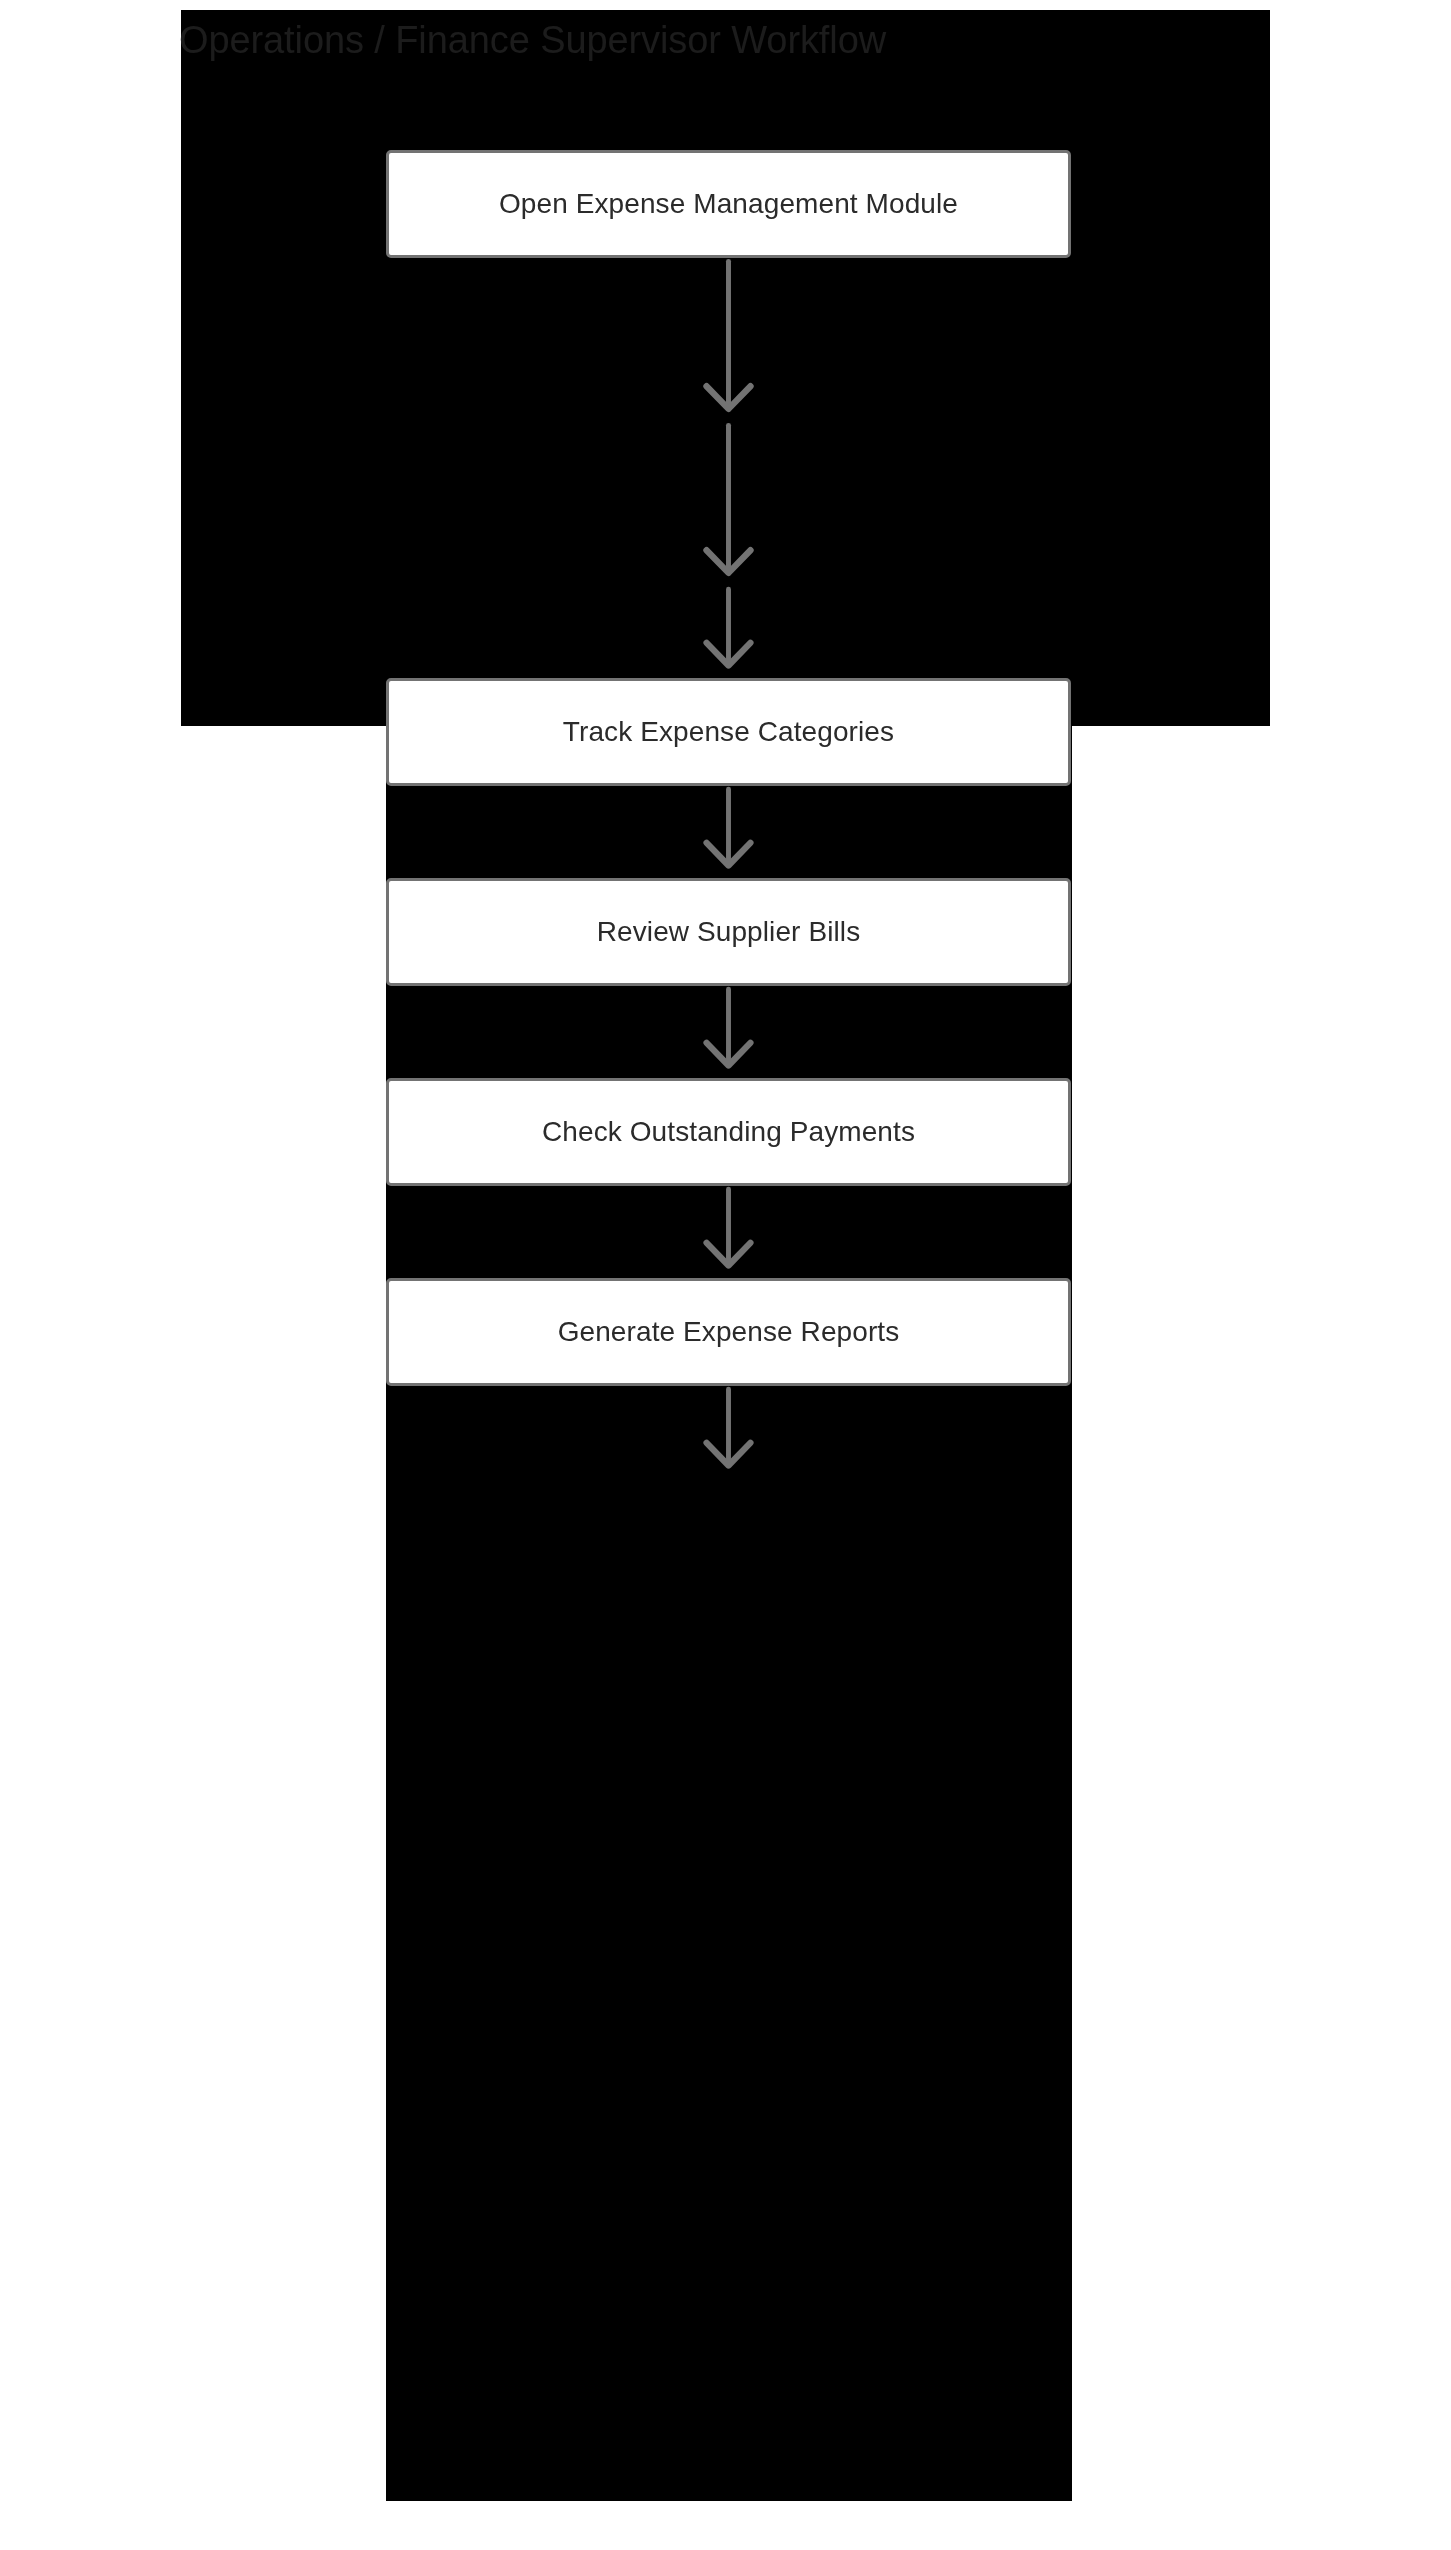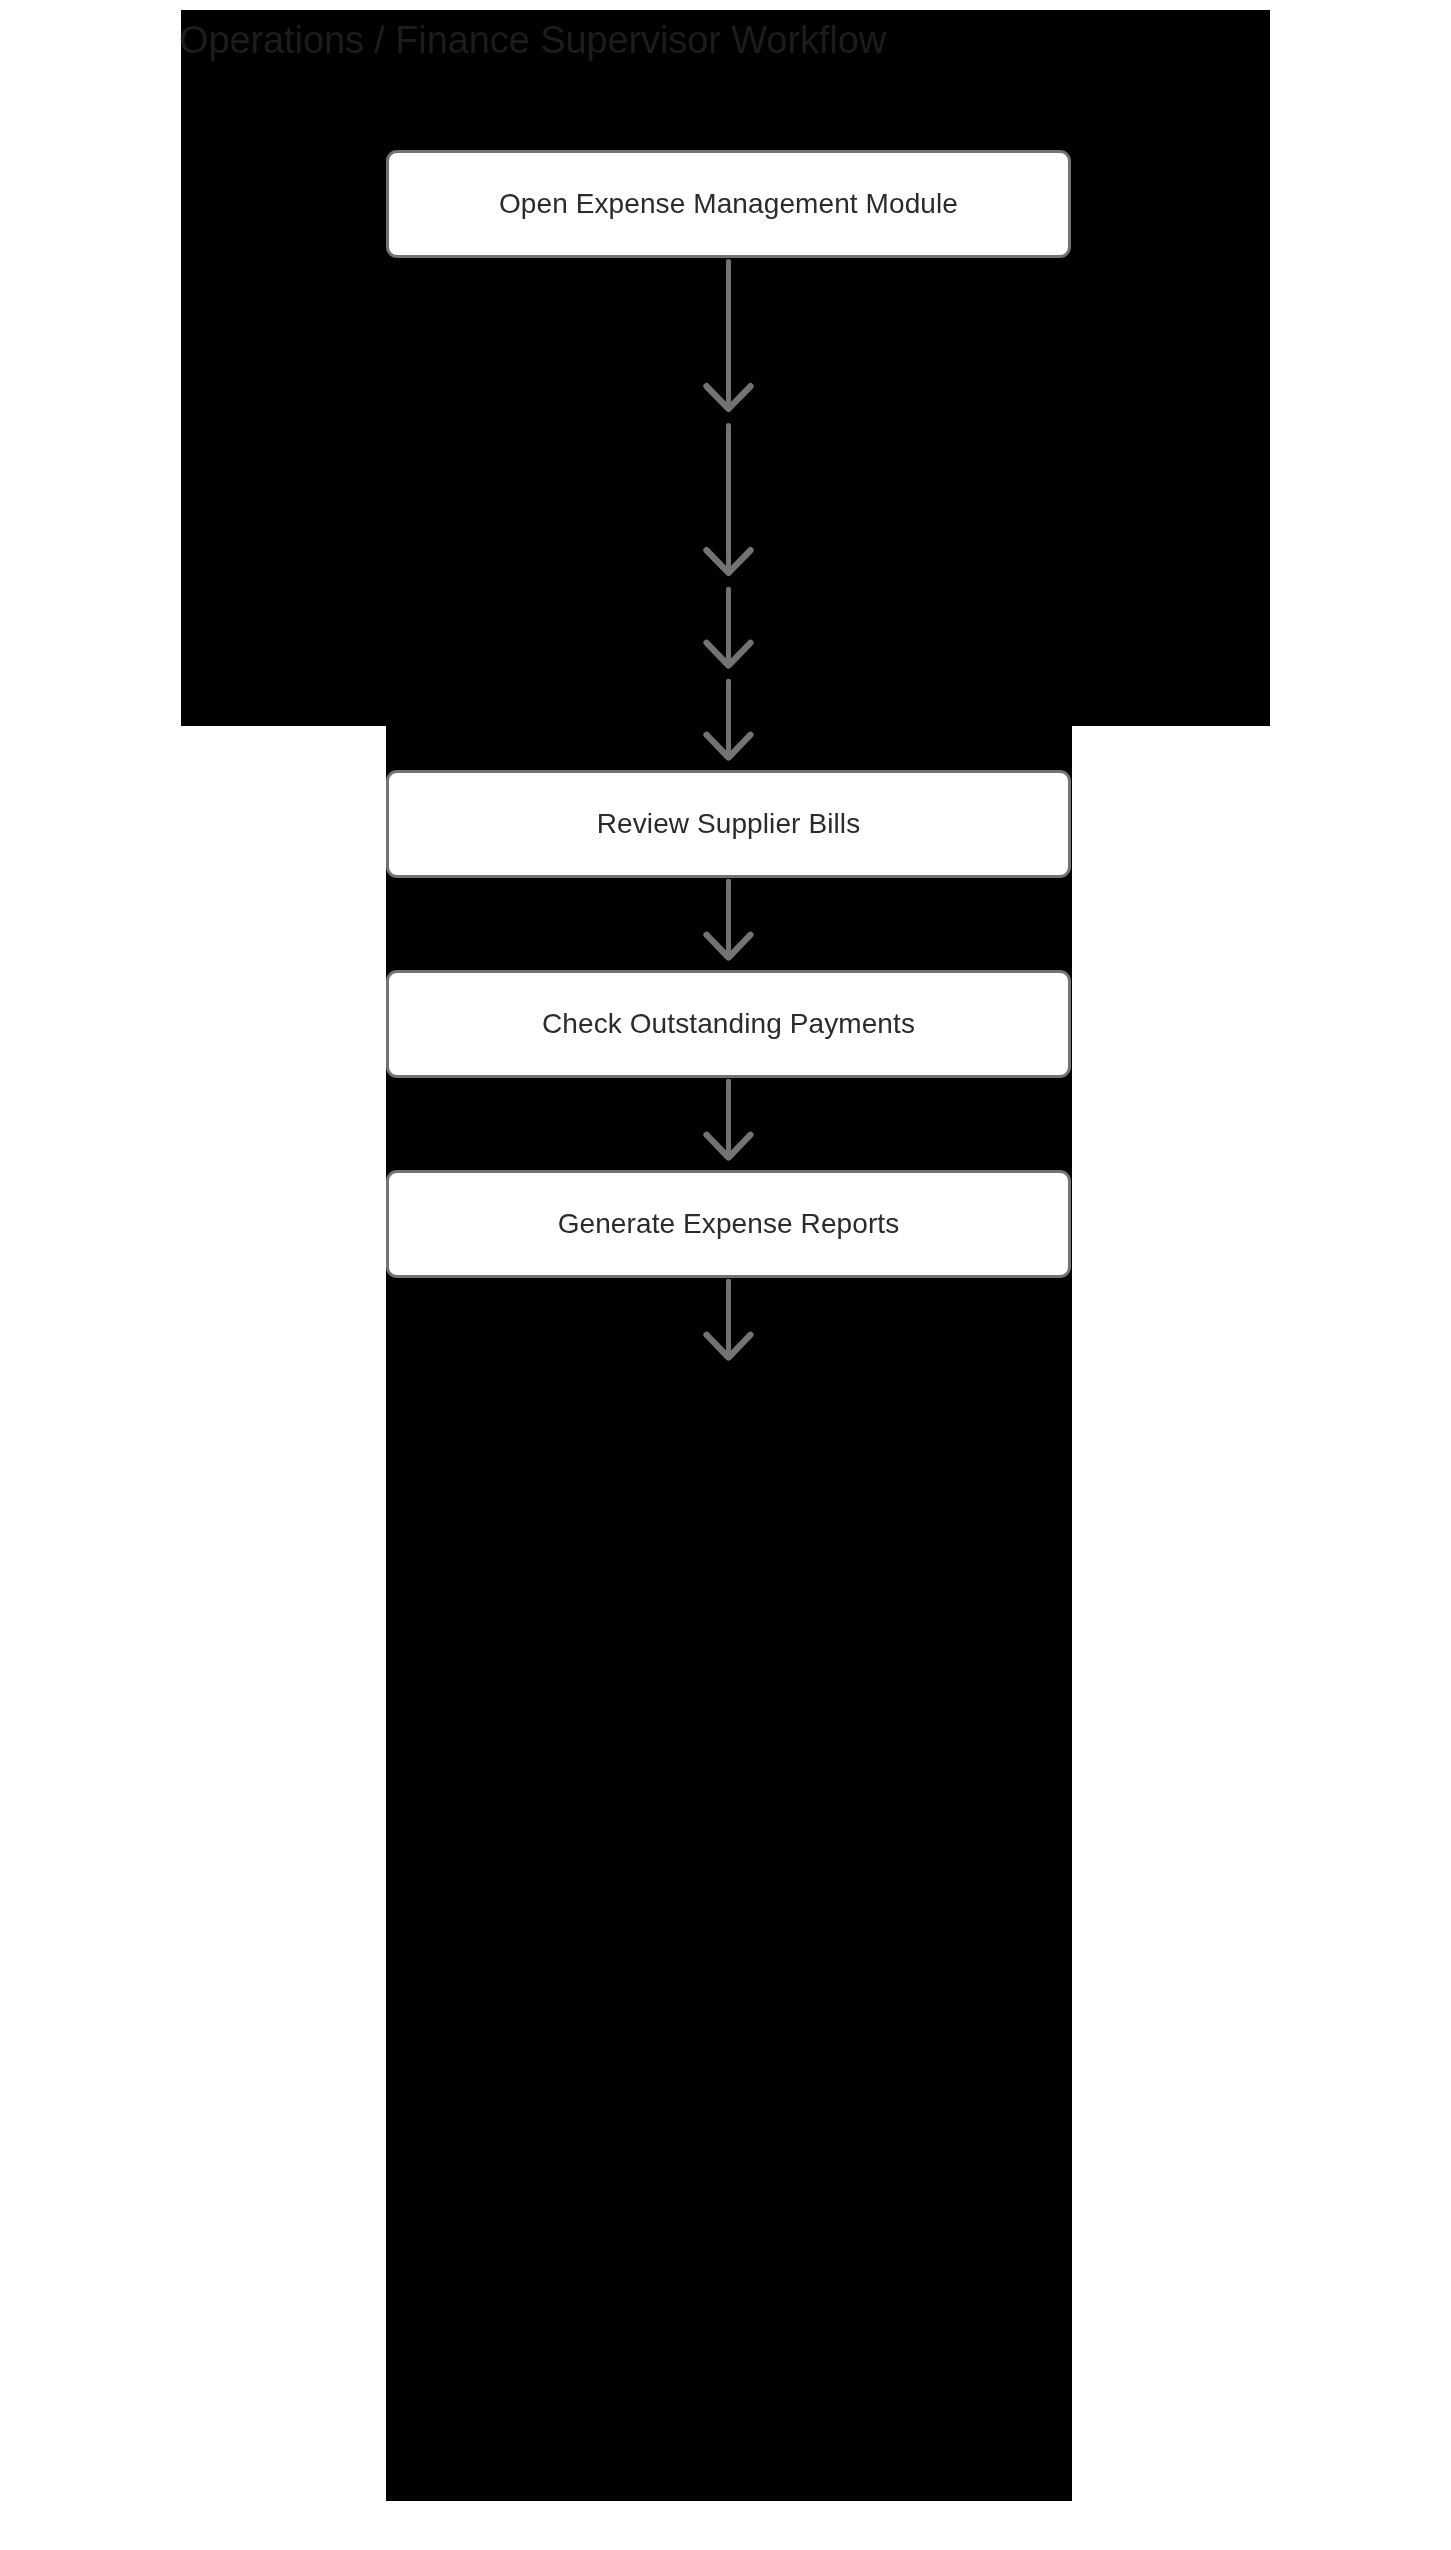--- a/index.html
+++ b/index.html
@@ -48,21 +48,21 @@
     z-index: 2;
   }
 
   .node {
     position: relative;
     box-sizing: border-box;
     width: 685px;
     height: 108px;
     background: #ffffff;
     border: 3.5px solid #737373;
-    border-radius: 11px;
+    border-radius: 5px;
     display: flex;
     align-items: center;
     justify-content: center;
   }
   .node-label {
     font-size: 28px;
     font-weight: 400;
     color: #2b2b2b;
     line-height: 1;
     white-space: nowrap;
@@ -123,20 +123,23 @@
 
   <div class="edge">
     <svg viewBox="0 0 966 136" xmlns="http://www.w3.org/2000/svg" aria-hidden="true">
       <g>
         <line x1="483" y1="6" x2="483" y2="112" stroke="#737373" stroke-width="7" stroke-linecap="round"></line>
         <polyline points="452,82 483,114 514,82" fill="none" stroke="#737373" stroke-width="9" stroke-linecap="round" stroke-linejoin="round"></polyline>
       </g>
     </svg>
   </div>
 
+  <div class="node">
+    <span class="node-label">Track Expense Categories</span>
+  </div>
 
   <div class="edge">
     <svg viewBox="0 0 966 136" xmlns="http://www.w3.org/2000/svg" aria-hidden="true">
       <g>
         <line x1="483" y1="6" x2="483" y2="112" stroke="#737373" stroke-width="7" stroke-linecap="round"></line>
         <polyline points="452,82 483,114 514,82" fill="none" stroke="#737373" stroke-width="9" stroke-linecap="round" stroke-linejoin="round"></polyline>
       </g>
     </svg>
   </div>
 

